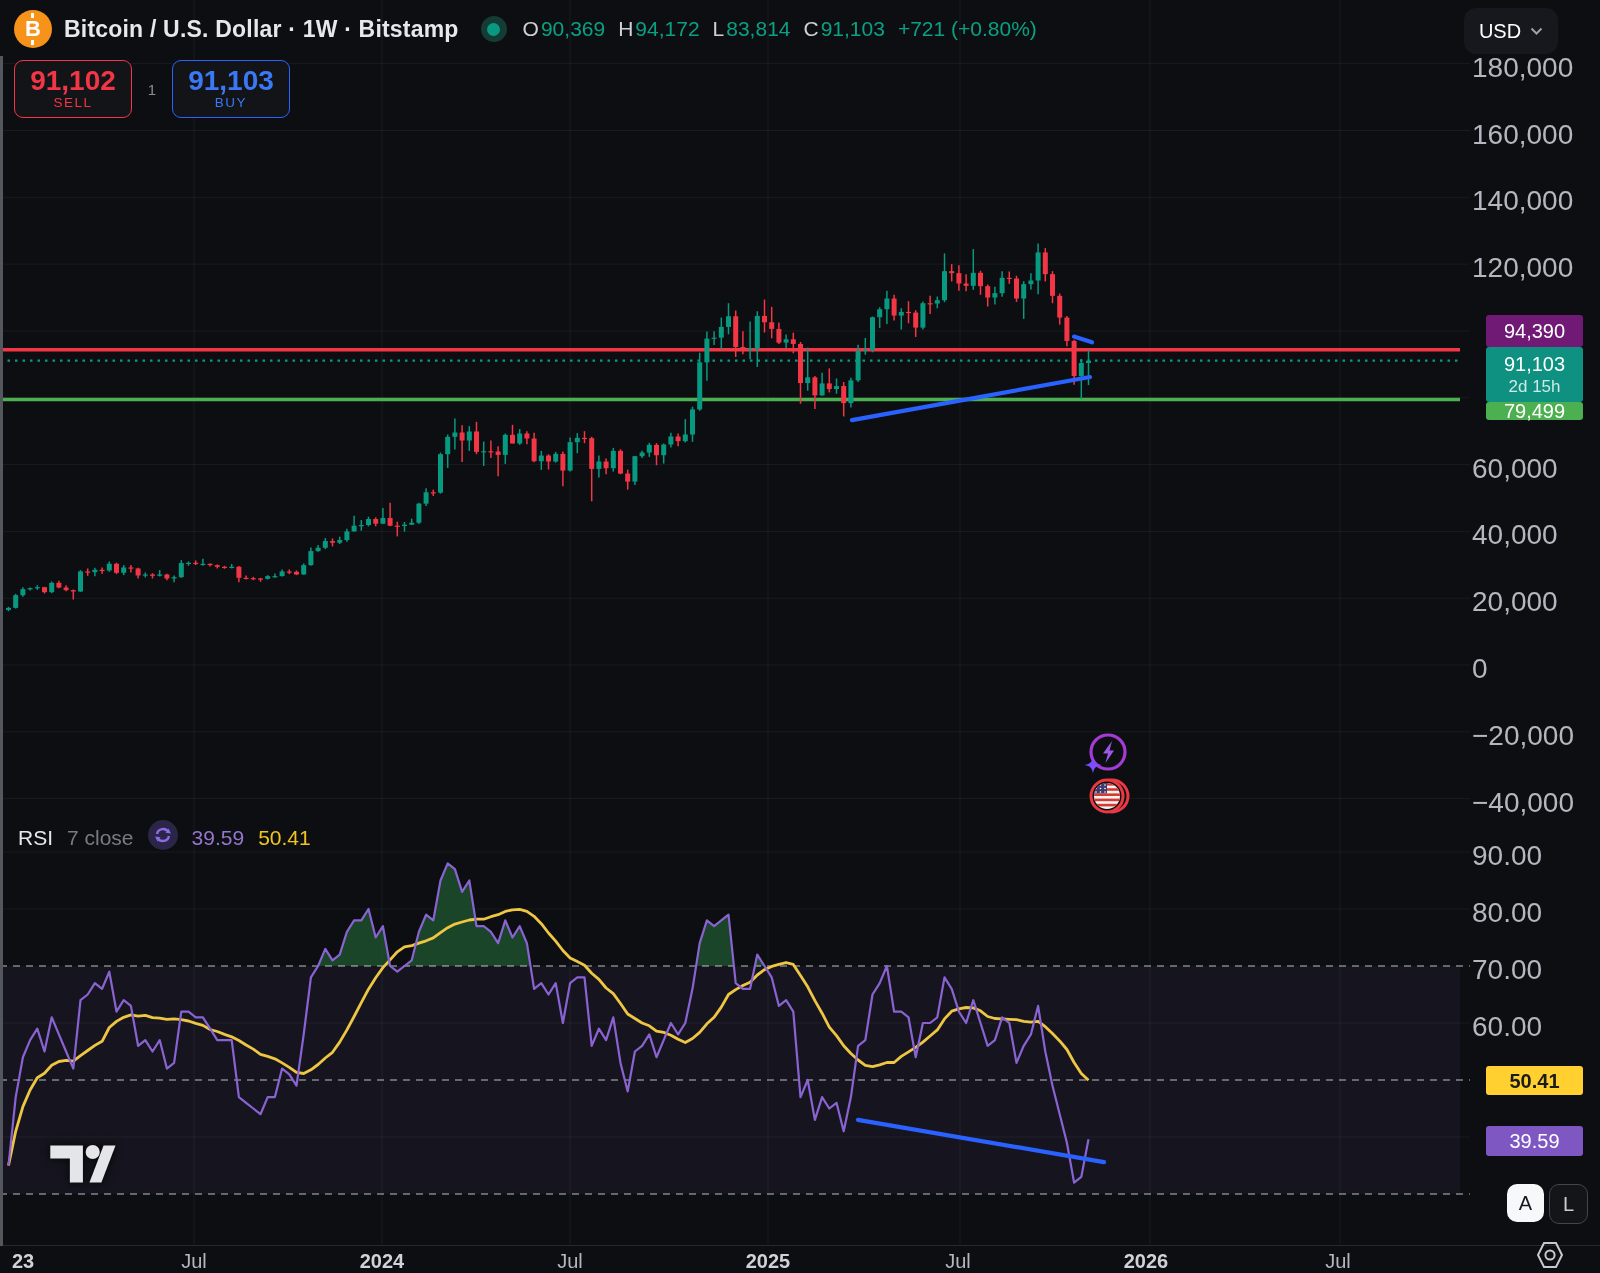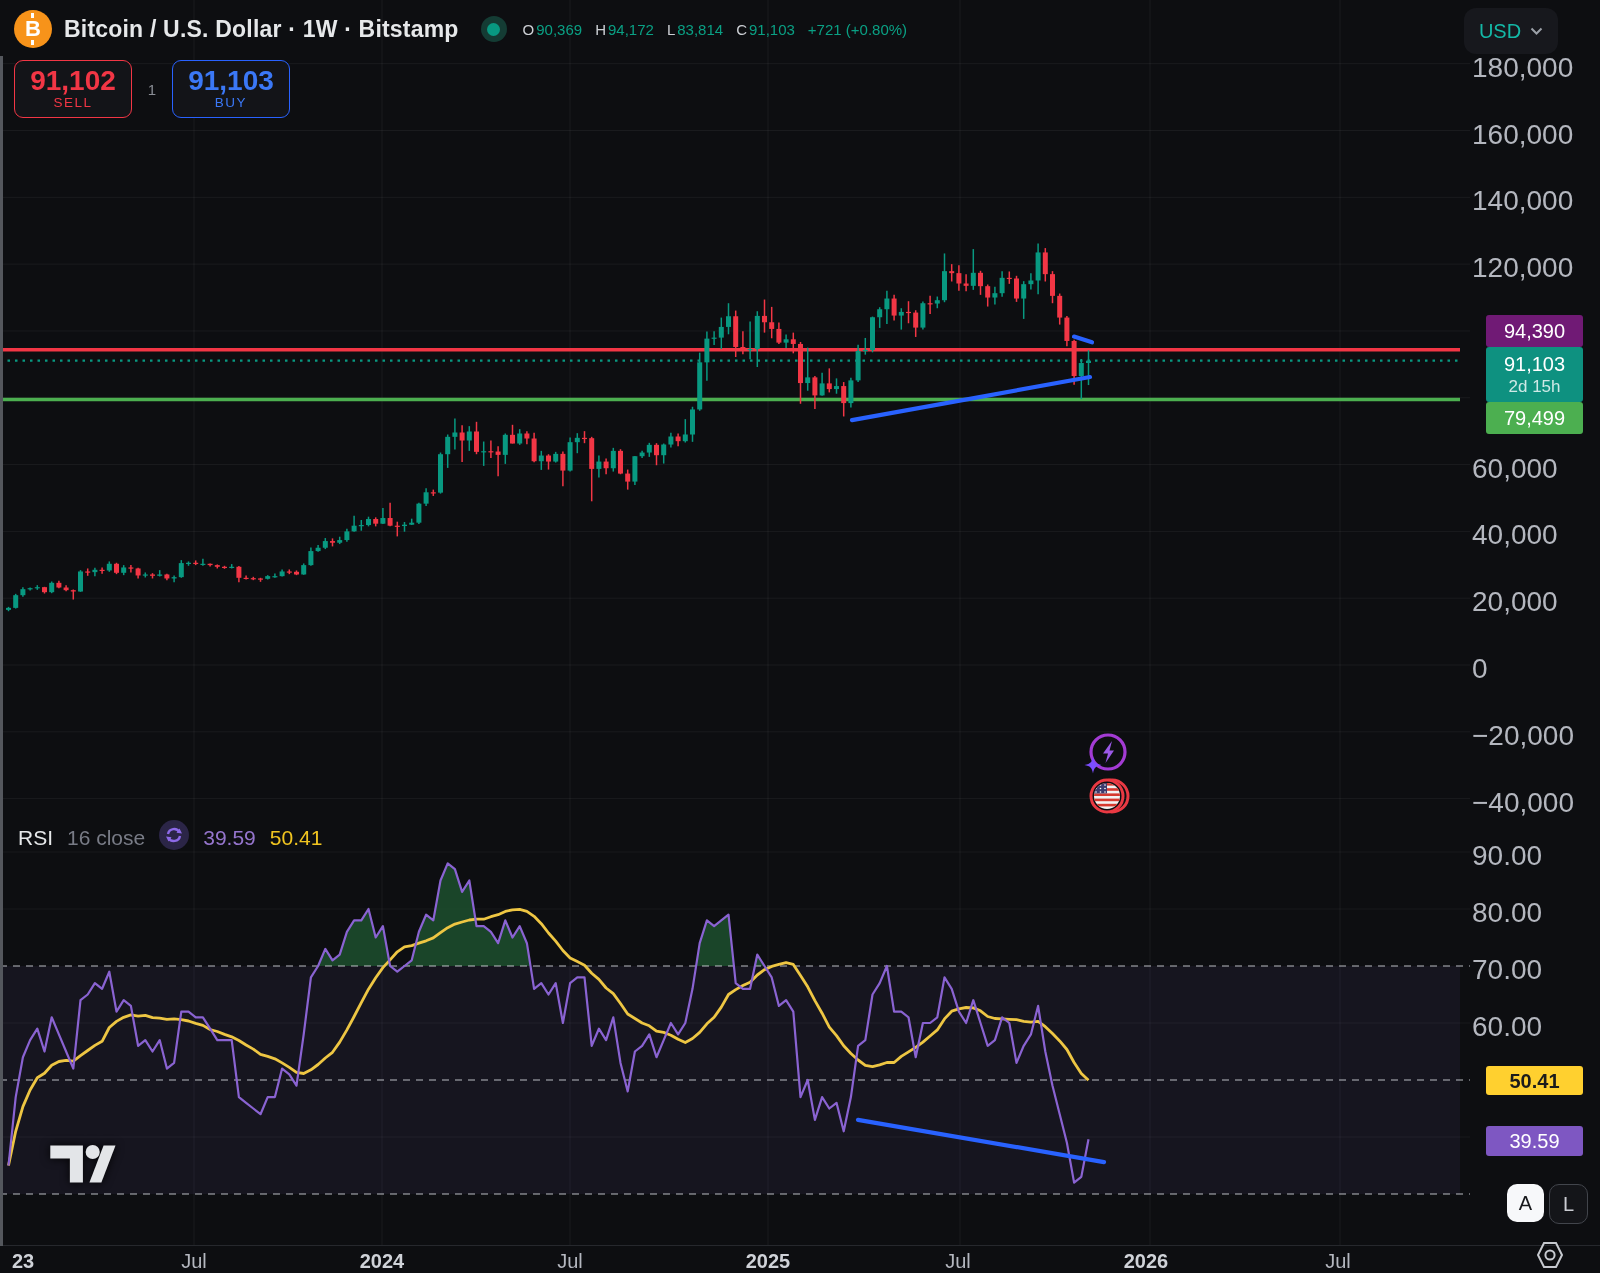--- a/index.html
+++ b/index.html
@@ -6,34 +6,34 @@
   #app{position:relative;width:1600px;height:1273px;background:#0d0e11;overflow:hidden;}
   #chart-svg{position:absolute;left:0;top:0;}
   
   #header{position:absolute;left:0;top:0;width:1460px;height:120px;z-index:5;}
   .sym-row{position:absolute;left:14px;top:10px;display:flex;align-items:center;}
   .btc-badge{width:38px;height:38px;border-radius:50%;background:#f7931a;display:flex;align-items:center;justify-content:center;color:#fff;font-weight:bold;font-size:22px;position:relative;}
   .btc-badge i{position:absolute;width:2.5px;height:5px;background:#fff;left:17px;}
   .title{margin-left:12px;color:#e6e8ea;font-size:23px;font-weight:600;letter-spacing:.2px;white-space:nowrap;}
   .mkt-dot{margin-left:22px;width:26px;height:26px;border-radius:50%;background:#143c34;display:flex;align-items:center;justify-content:center;}
   .mkt-dot b{width:13px;height:13px;border-radius:50%;background:#089981;}
-  .ohlc{margin-left:16px;display:flex;gap:13px;font-size:15px;white-space:nowrap;}
+  .ohlc{margin-left:16px;display:flex;gap:13px;font-size:21px;white-space:nowrap;}
   .ohlc .lab{color:#cdd0d5;}
   .ohlc .val{color:#0aa084;margin-left:2px;}
   .ohlc .chg{color:#0aa084;}
   
   #orderpanel{position:absolute;left:14px;top:60px;display:flex;align-items:center;z-index:6;}
   .obtn{width:116px;height:56px;border-radius:9px;background:#131418;display:flex;flex-direction:column;align-items:center;justify-content:center;cursor:pointer;}
   .obtn .price{font-size:28px;font-weight:bold;line-height:24px;}
   .obtn .side{font-size:13.5px;letter-spacing:1.5px;margin-top:2px;}
   .sell{border:1.5px solid #f23645;color:#f23645;}
   .buy{border:1.5px solid #2962ff;color:#3b78f6;}
   .spread{color:#8a8d95;font-size:15px;width:40px;text-align:center;}
   
-  #currency{position:absolute;left:1464px;top:8px;width:94px;height:46px;background:#17181d;border-radius:12px;display:flex;align-items:center;justify-content:center;gap:9px;color:#14b8a6;font-size:20px;z-index:6;cursor:pointer;}
+  #currency{position:absolute;left:1464px;top:8px;width:94px;height:46px;background:#17181d;border-radius:12px;display:flex;align-items:center;justify-content:center;gap:9px;color:#ffffff;font-size:20px;z-index:6;cursor:pointer;}
   
   .axlbl{position:absolute;left:1472px;color:#b4b7bf;font-size:28px;z-index:3;}
   .tlbl{position:absolute;top:1250px;color:#b4b7bf;font-size:20px;transform:translateX(-50%);z-index:3;}
   .tlbl.bold{font-weight:bold;color:#cfd2d8;}
   .tlbl.first{transform:none;}
   
   .ptag{position:absolute;left:1486px;width:97px;color:#fff;font-size:20px;border-radius:3px;display:flex;flex-direction:column;align-items:center;justify-content:center;z-index:4;line-height:24px;}
   .ptag .sub{font-size:17px;color:rgba(255,255,255,.8);line-height:21px;}
   .ytag{color:#1b1b1b !important;font-weight:bold;}
   
@@ -472,27 +472,27 @@
       </svg>
   </div>
 
   <div class="ptag" id="tag-red" style="top: 315px; height: 32px; background: #701a75;">
       <span>94,390</span>
     </div>
   <div class="ptag" id="tag-cur" style="top: 347px; height: 55px; background: rgb(14, 145, 128);">
     <span>91,103</span>
       <span class="sub">2d 15h</span>
   </div>
-  <div class="ptag" id="tag-green" style="top: 402px; height: 32px; background: rgb(76, 175, 80);">
+  <div class="ptag" id="tag-green" style="top: 402px; height: 18px; background: rgb(76, 175, 80);">
       <span>79,499</span>
     </div>
 
   <div id="rsi-head">
     <span class="nm">RSI</span>
-    <span class="pr">16 close</span>
+    <span class="pr">7 close</span>
     <span class="sync">
       <svg width="18" height="18" viewBox="-9 -9 18 18">
         <path d="M-6,-1 A6.2,6.2 0 0 1 5.5,-2.8" fill="none" stroke="#8d6ae8" stroke-width="2.4"></path>
         <polygon points="5.5,-6.5 8,-1.5 2.5,-2.2" fill="#8d6ae8"></polygon>
         <path d="M6,1 A6.2,6.2 0 0 1 -5.5,2.8" fill="none" stroke="#8d6ae8" stroke-width="2.4"></path>
         <polygon points="-5.5,6.5 -8,1.5 -2.5,2.2" fill="#8d6ae8"></polygon>
       </svg>
     </span>
     <span class="vv">39.59</span>
     <span class="mv">50.41</span>

